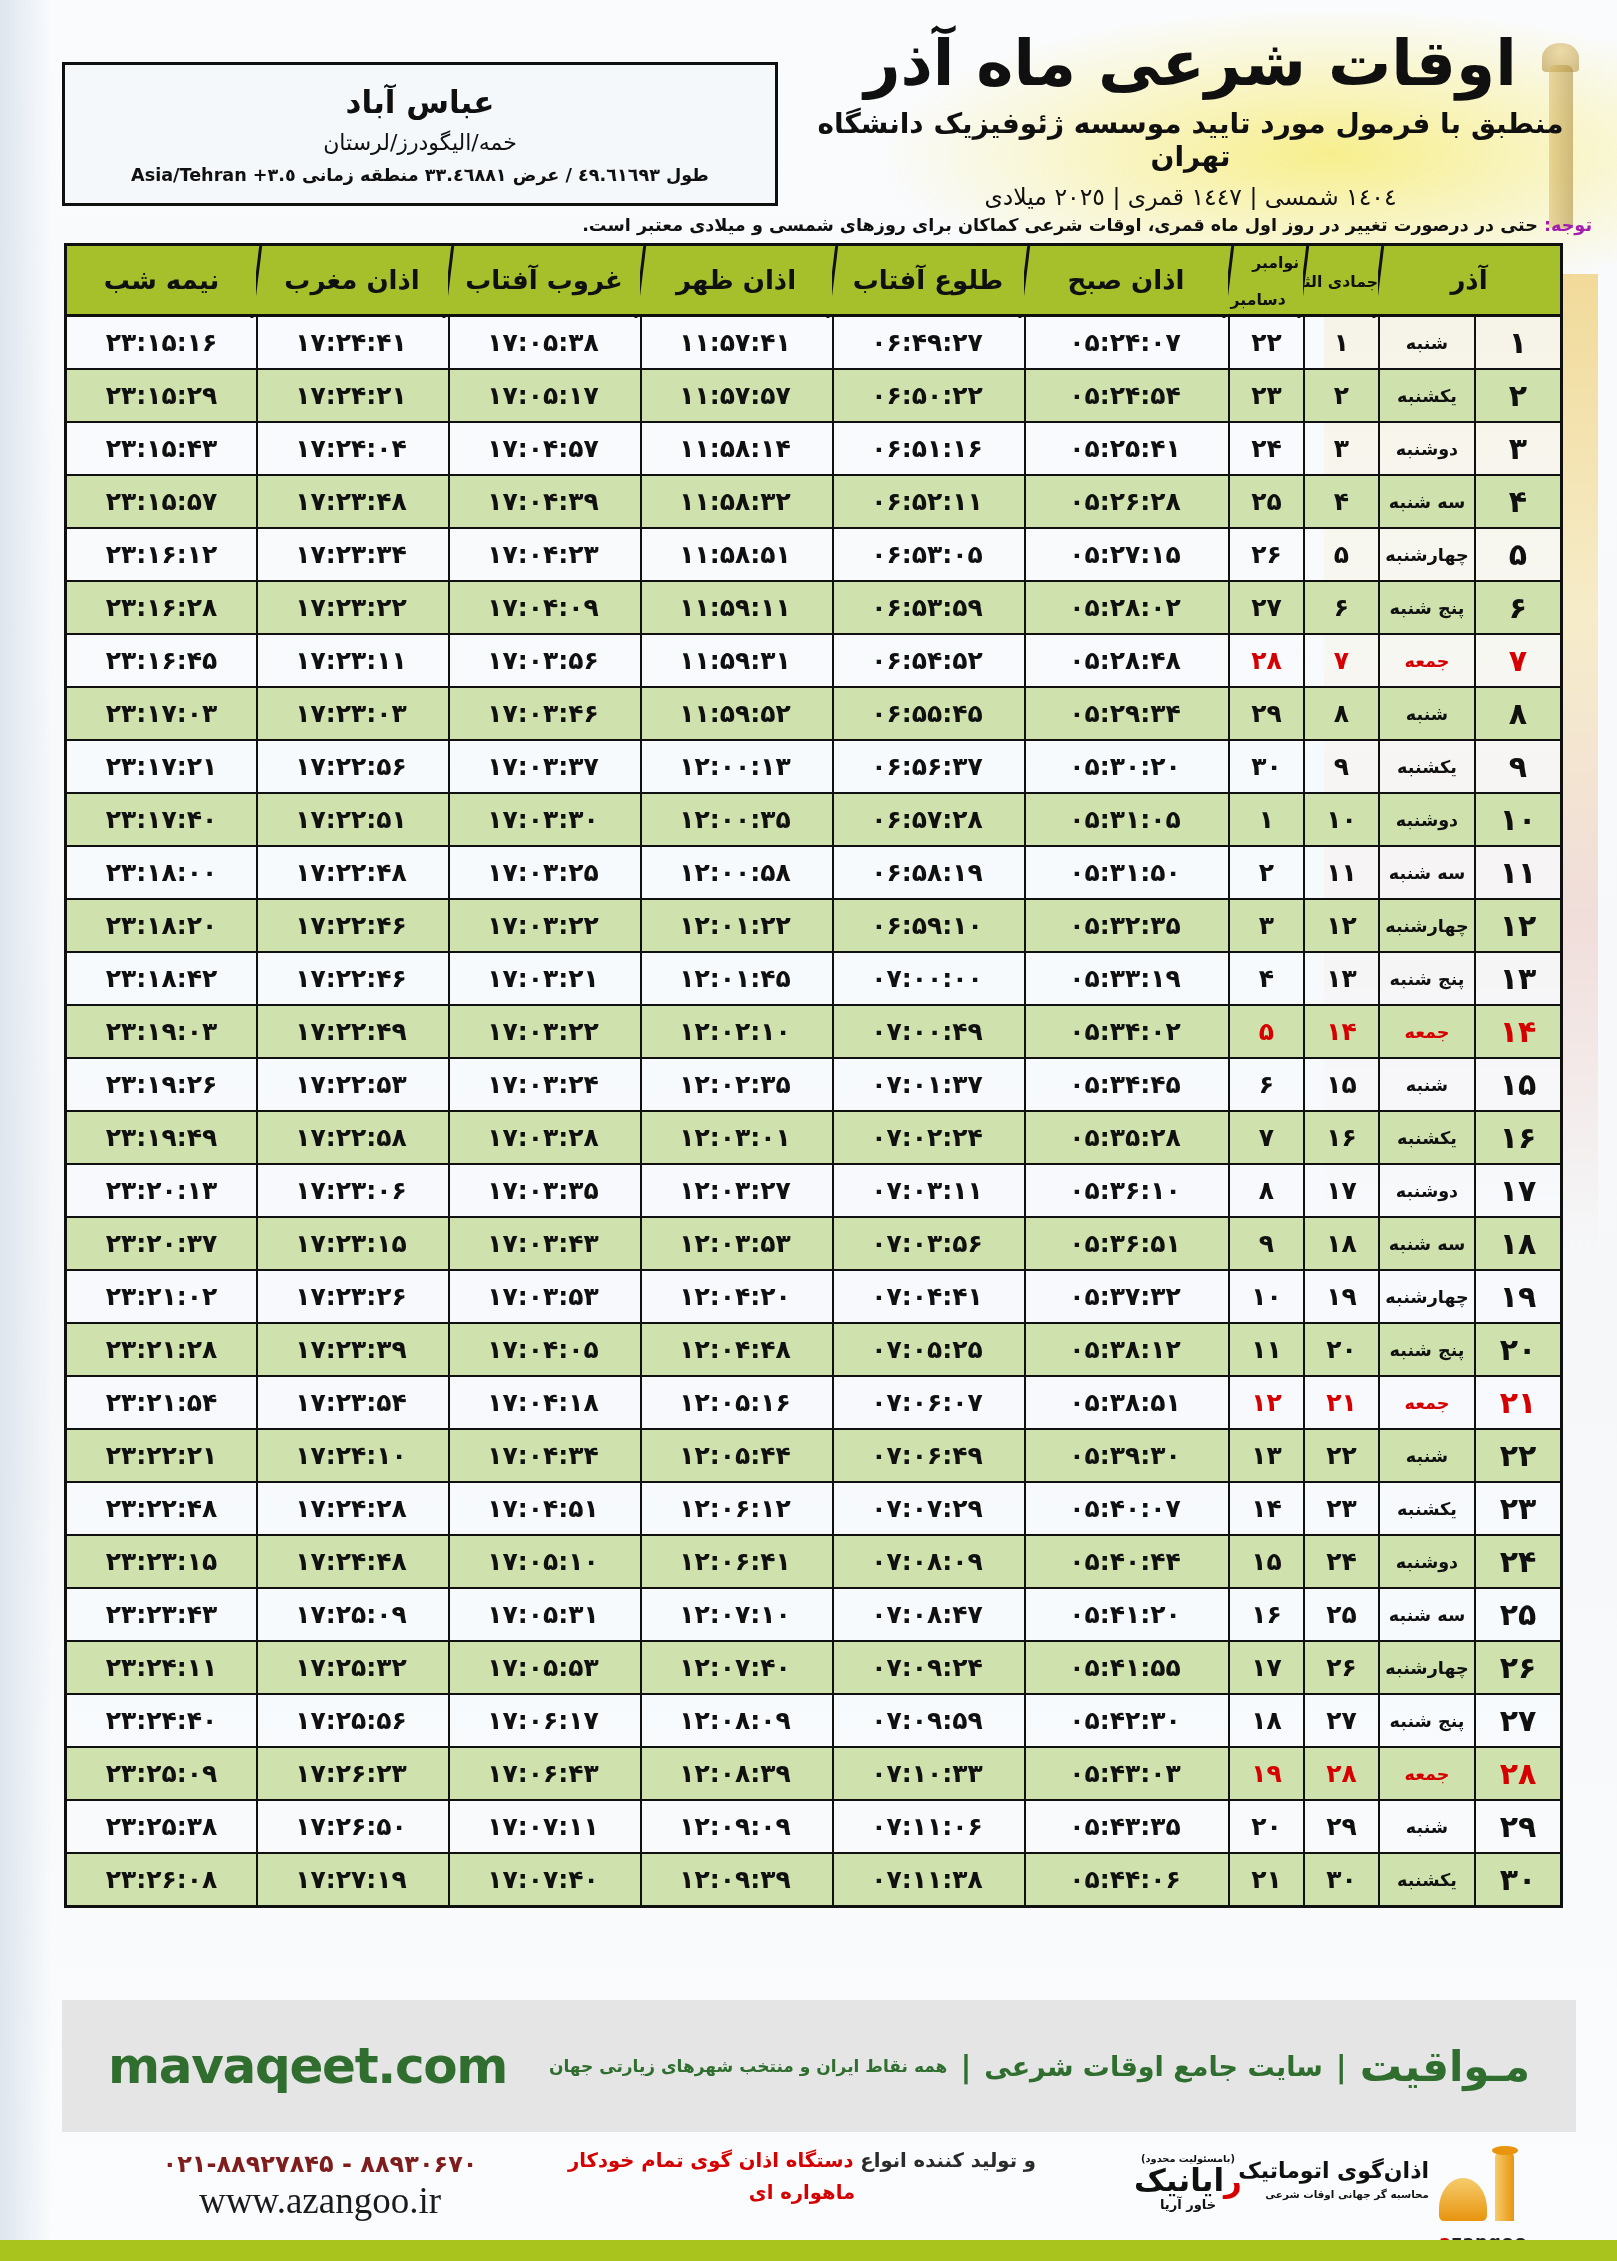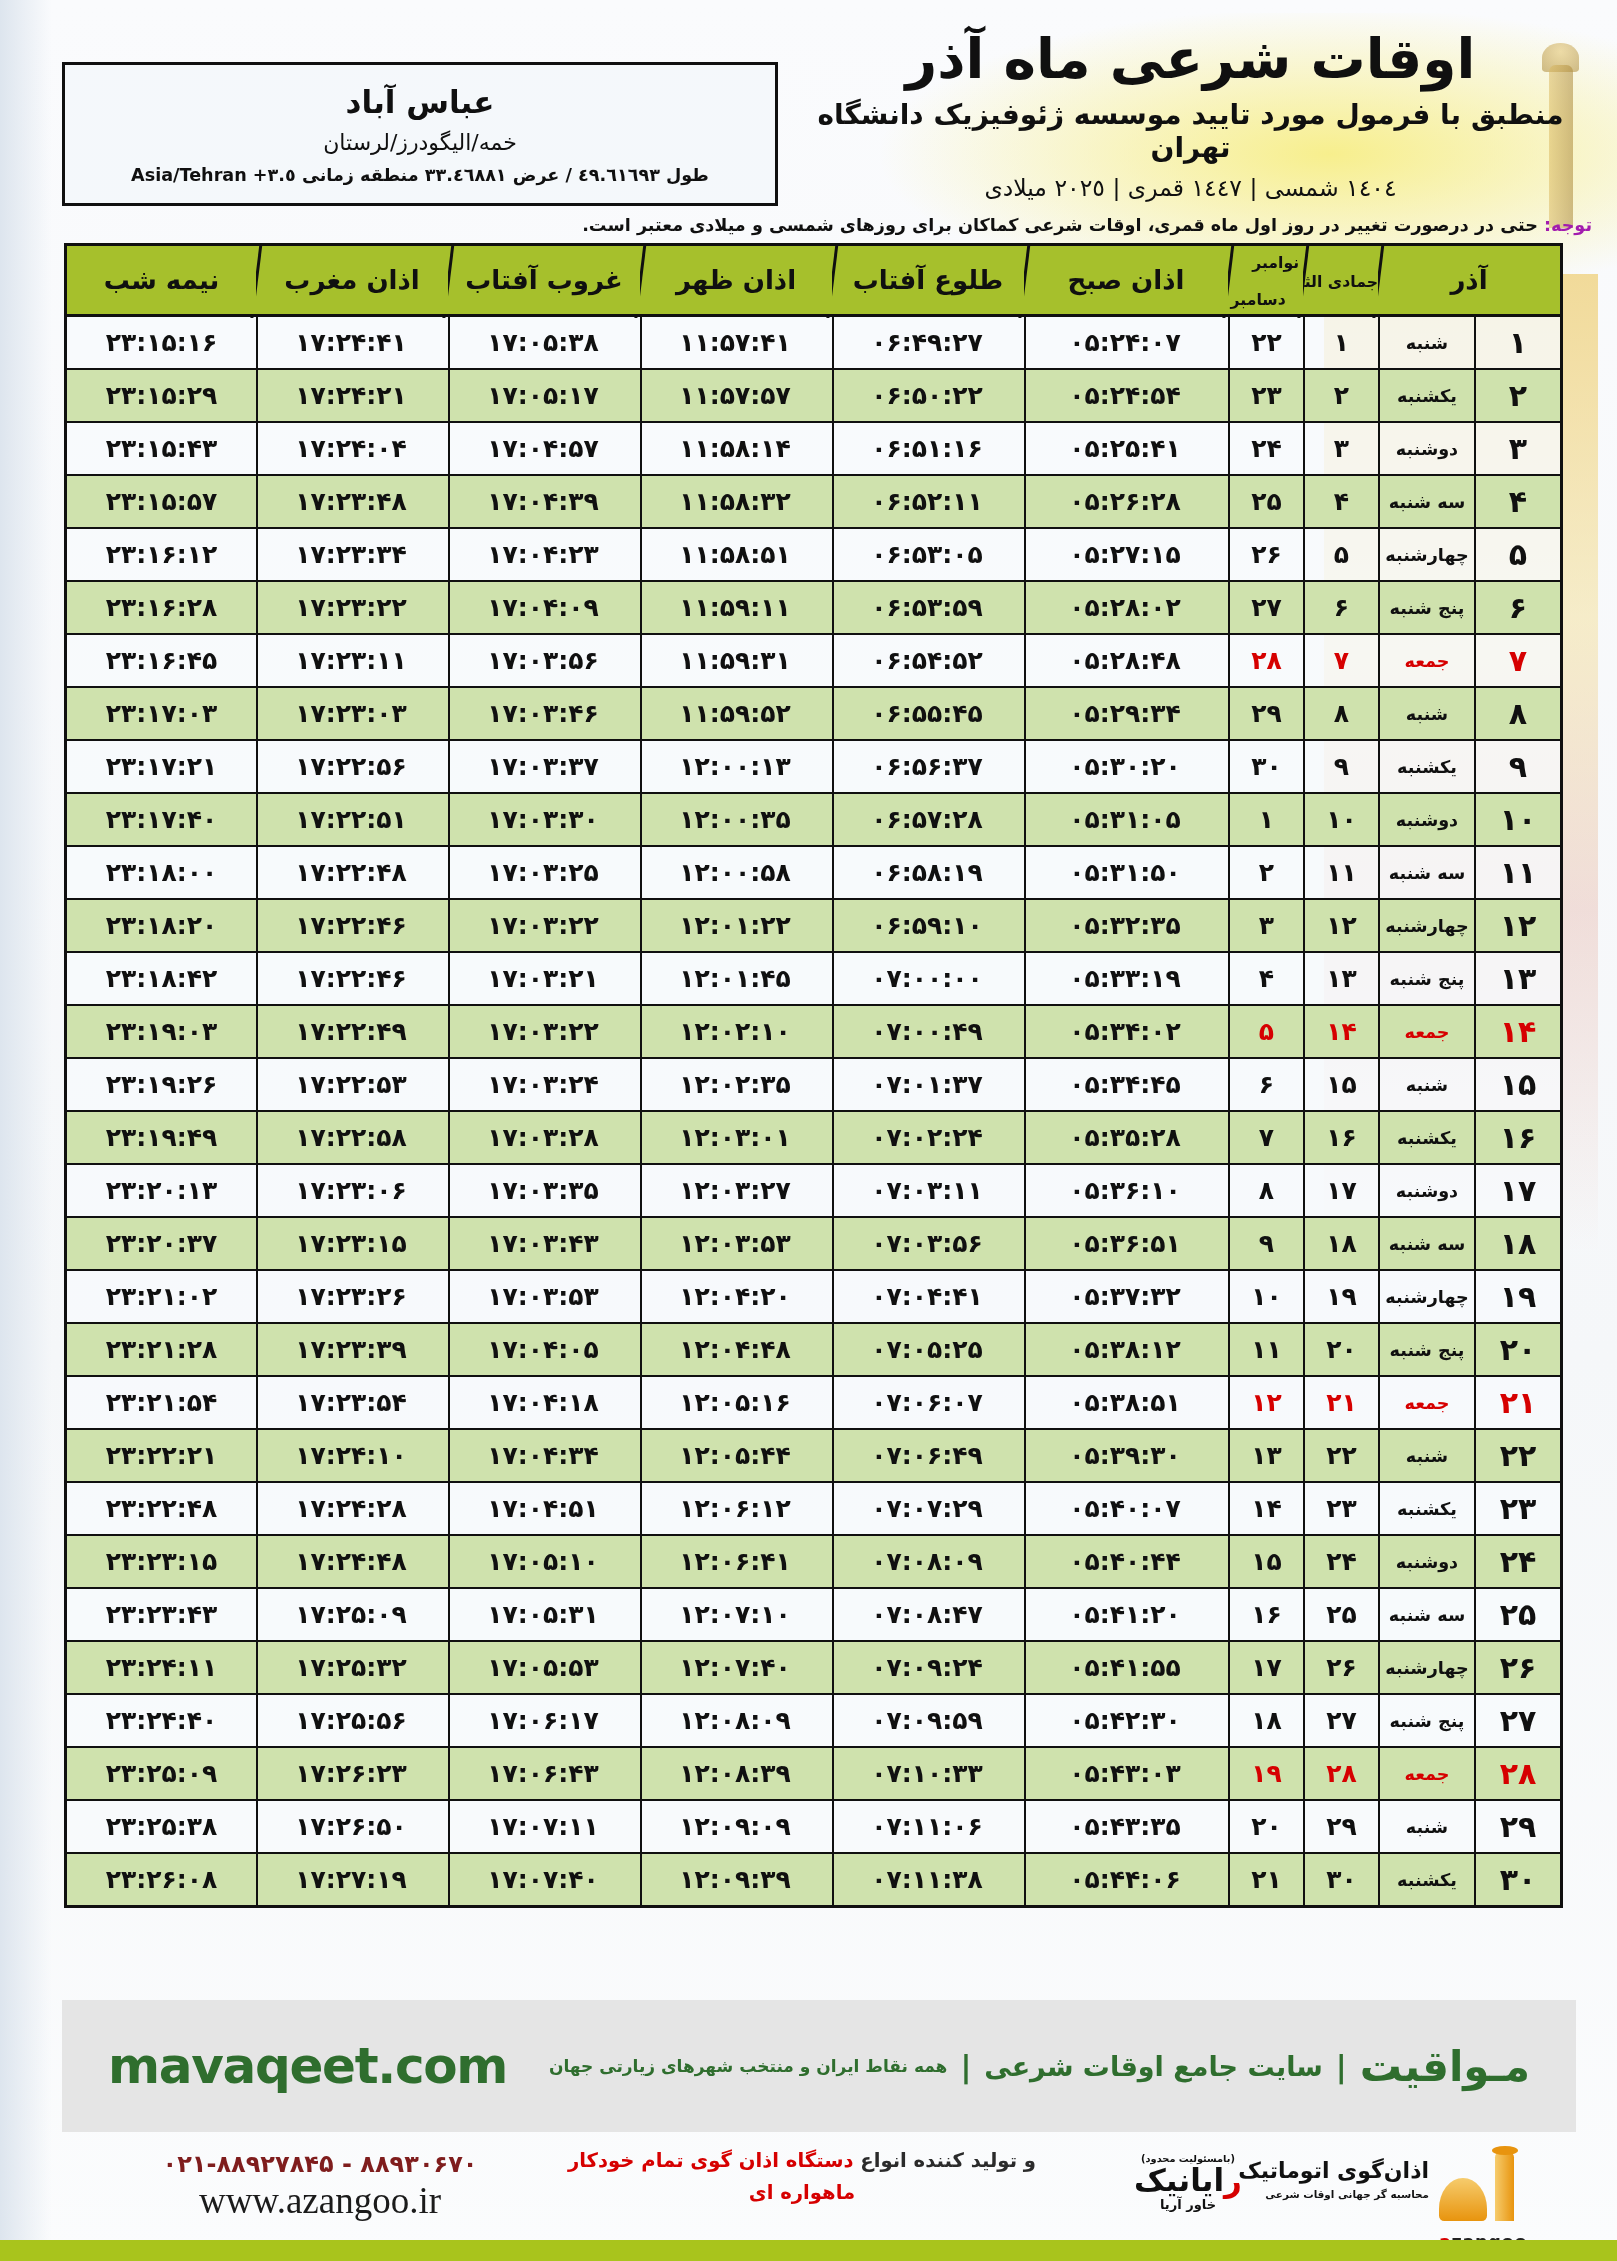--- a/index.html
+++ b/index.html
@@ -23,21 +23,21 @@
   
   .loc-box{position:absolute;left:62px;top:62px;width:710px;height:138px;
     border:3.3px solid #101010;background:rgba(241,245,250,.55);
     display:flex;flex-direction:column;align-items:center;justify-content:center;gap:10px;
     text-align:center;direction:rtl;}
   .loc-city{font-size:31px;font-weight:bold;}
   .loc-region{font-size:22px;}
   .loc-coords{font-size:17.6px;font-weight:bold;}
   
   .title-wrap{position:absolute;left:786px;top:27px;width:809px;text-align:center;direction:rtl;}
-  .title-main{font-size:55px;font-weight:bold;letter-spacing:-0.7px;}
+  .title-main{font-size:63px;font-weight:bold;letter-spacing:-0.7px;}
   .title-sub{font-size:28px;font-weight:bold;margin-top:6.5px;}
   .title-years{font-size:23.5px;margin-top:10.4px;}
   
   .notice{position:absolute;left:62px;top:215px;width:1530px;direction:rtl;text-align:right;
     font-size:17.6px;font-weight:bold;}
   .notice .red{color:#a21caf;}
   
   .table-wrap{position:absolute;left:64px;top:243px;}
   table.ptable{direction:rtl;width:1498px;table-layout:fixed;
     border-collapse:separate;border-spacing:0;border:3.9px solid #101010;}

